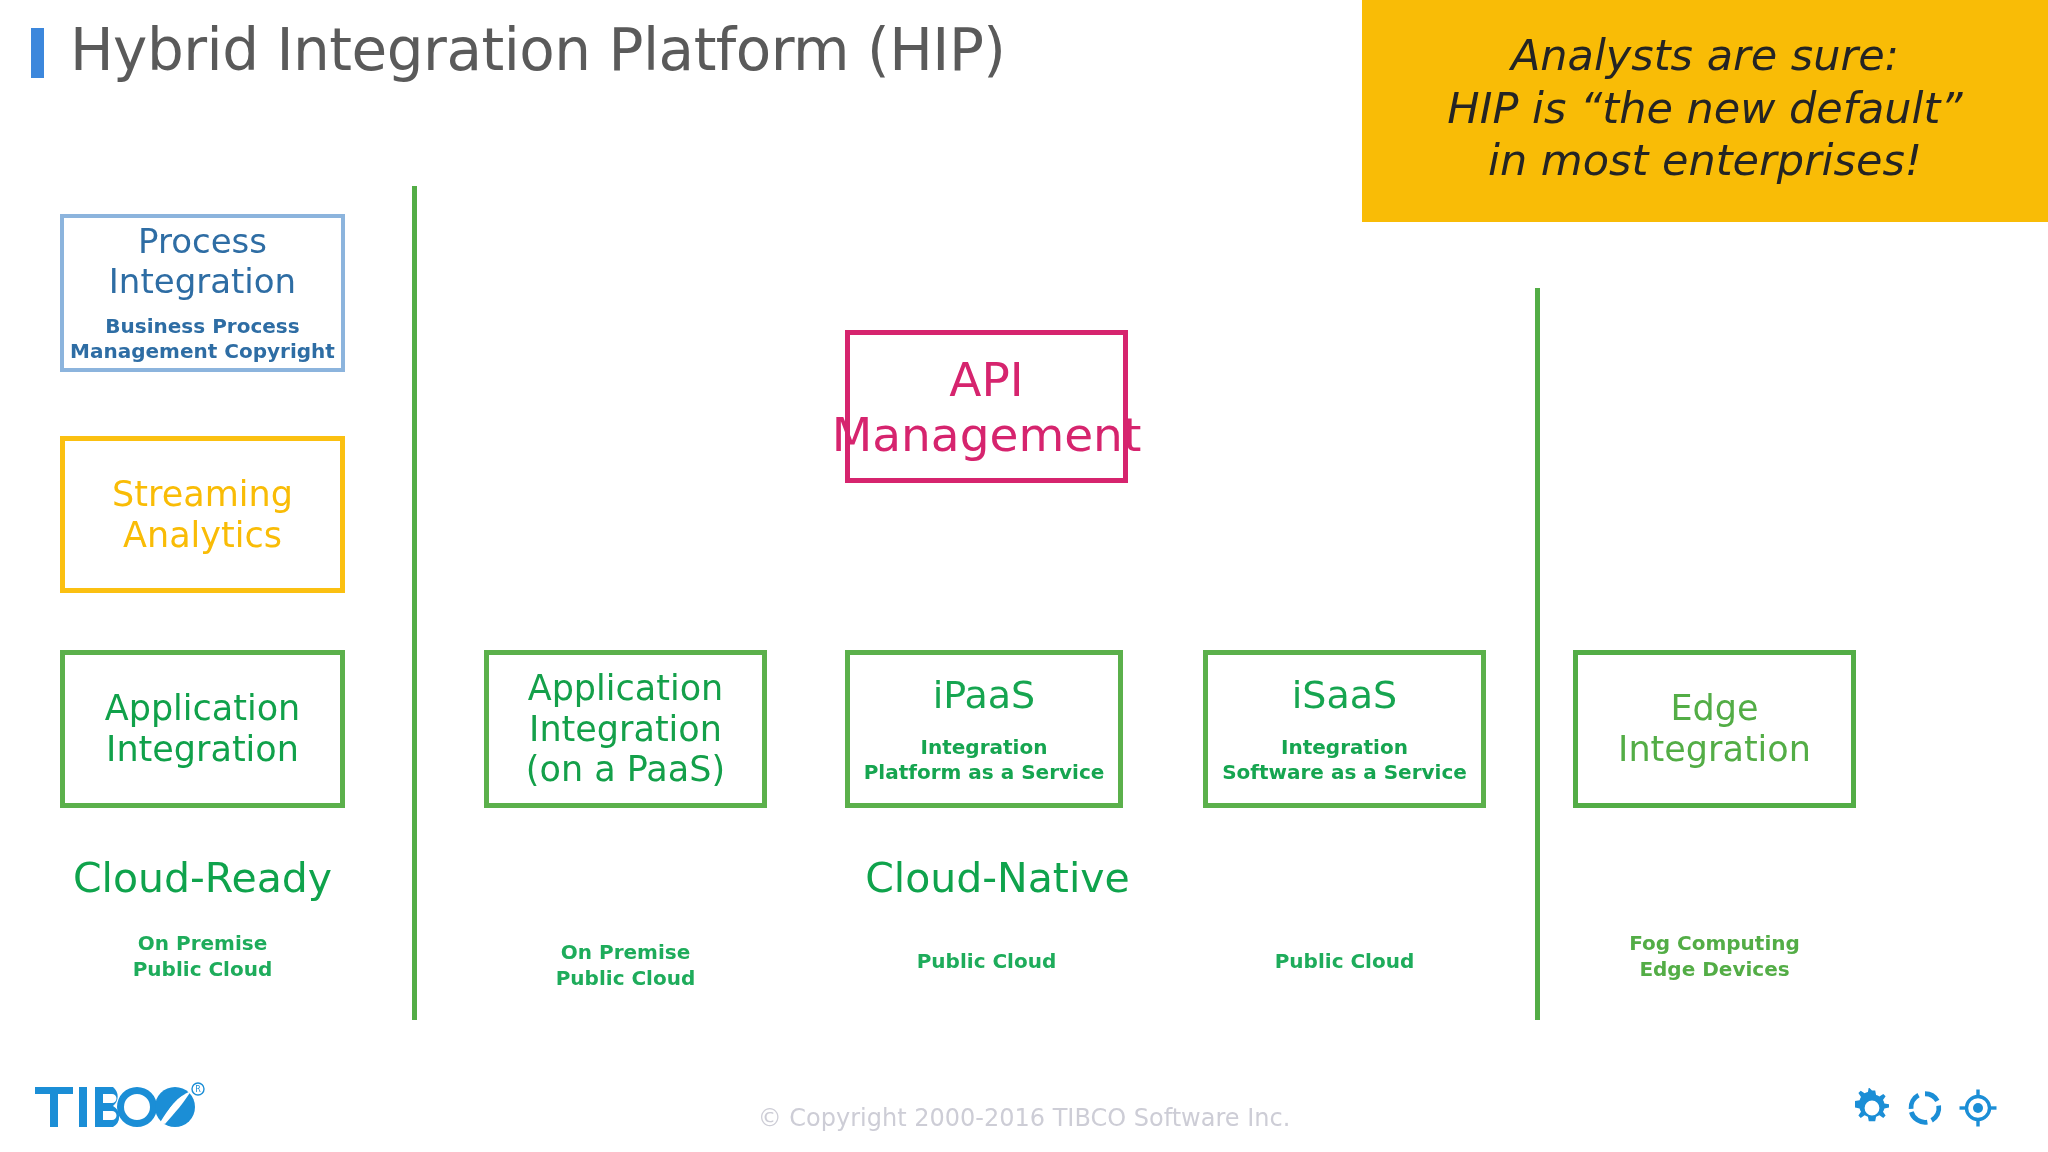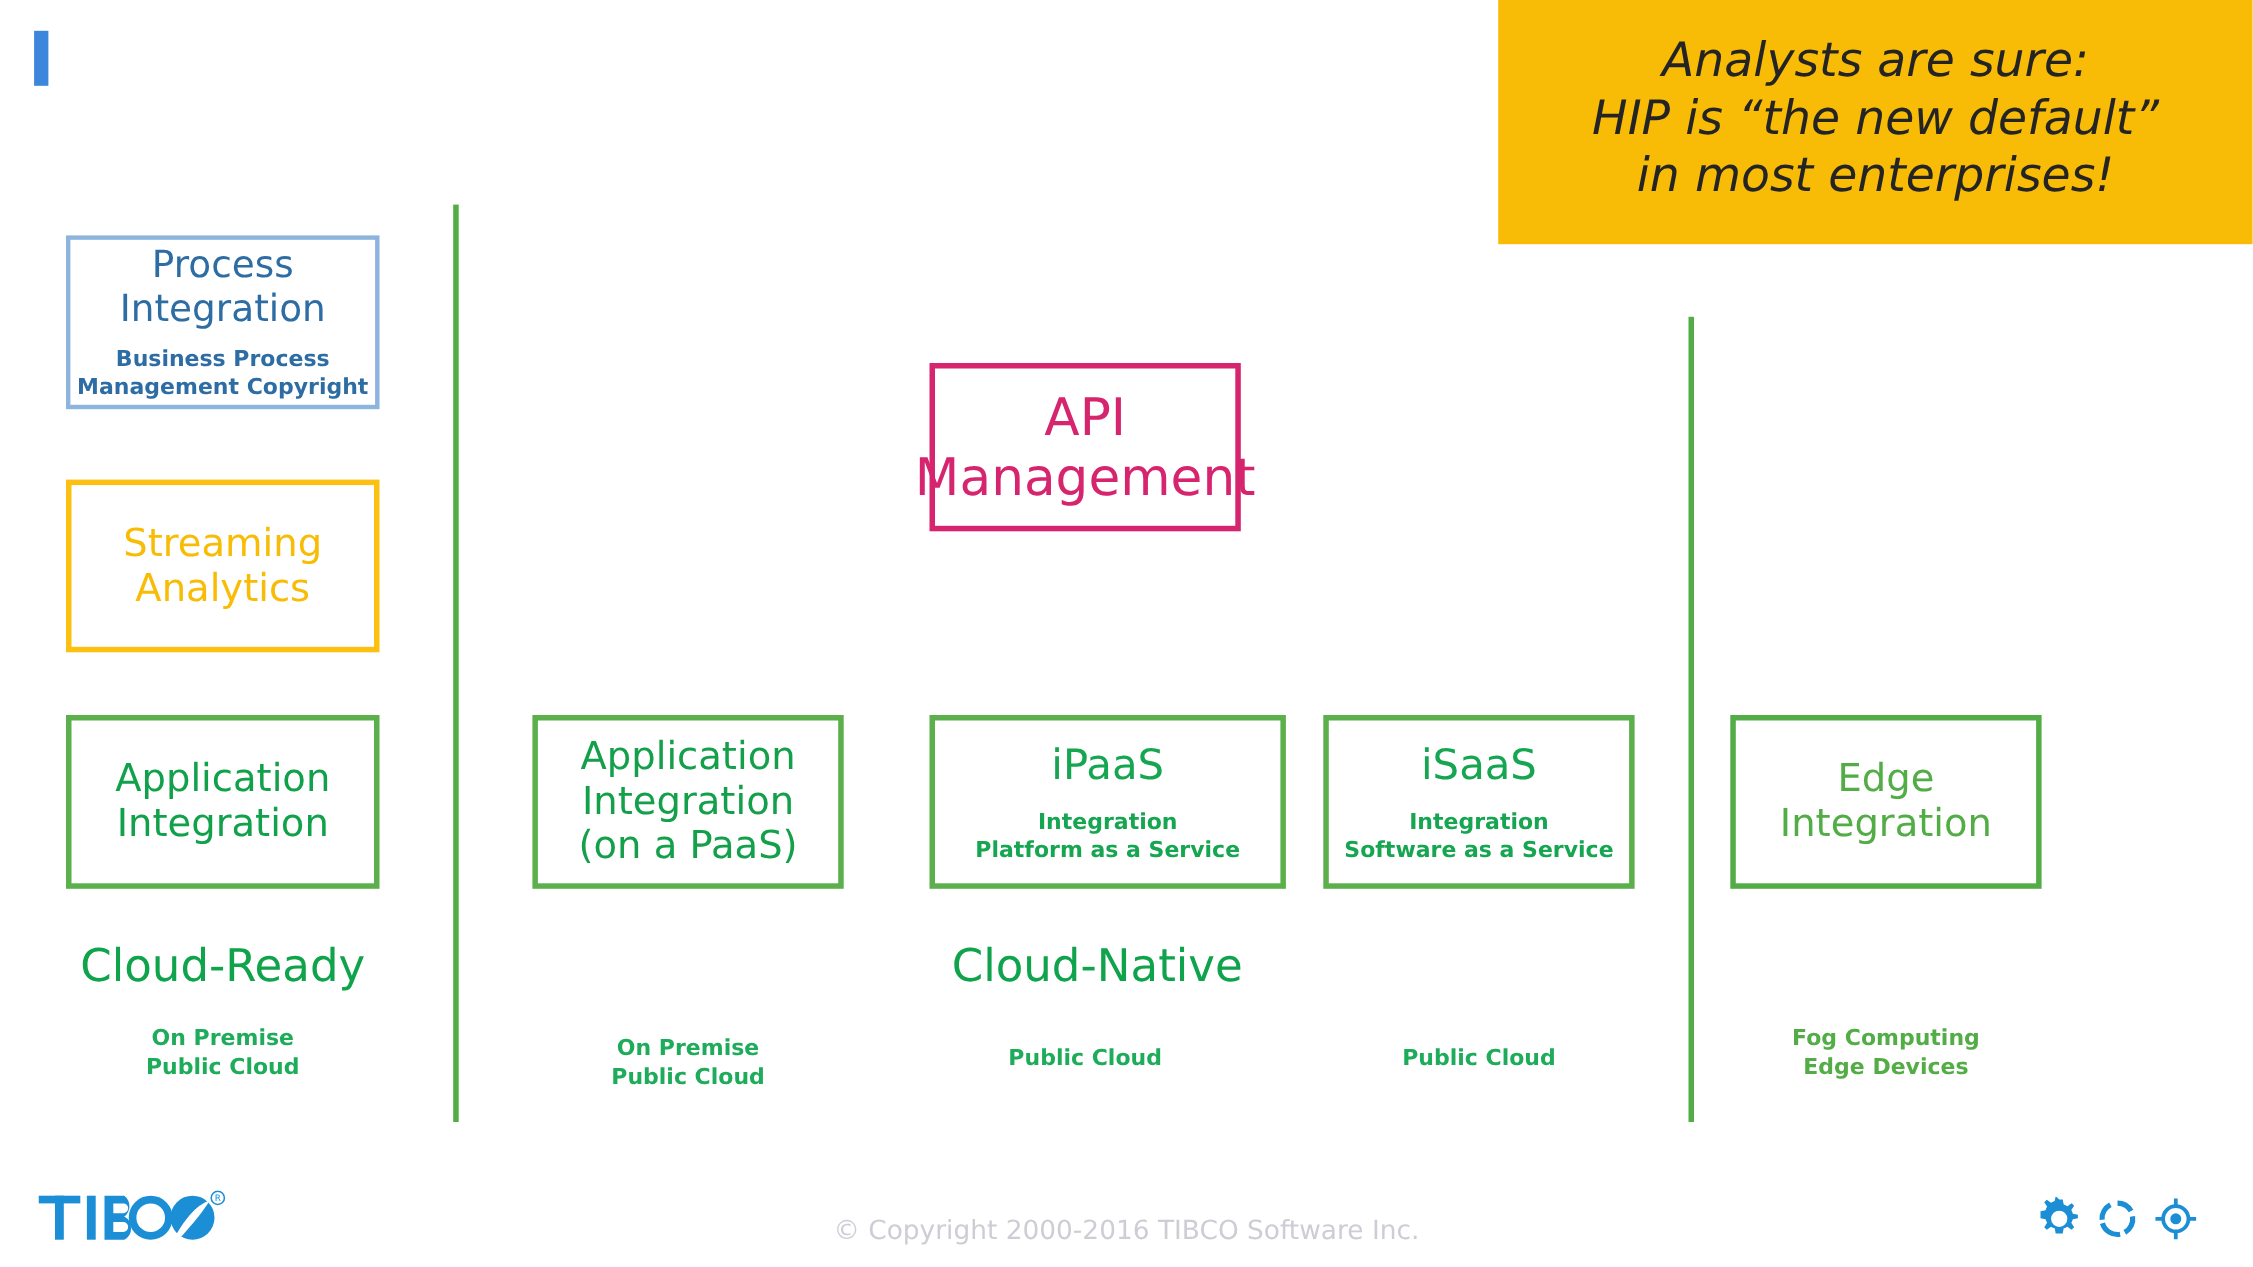--- a/index.html
+++ b/index.html
@@ -130,21 +130,21 @@
 
   
   #box-appint-paas {
     left: 484px; top: 626px; width: 283px; height: 158px;
     border-width: 5px; border-color: #5bb04b;
   }
   #box-appint-paas .box-title { color: #14a04a; font-size: 35px; }
 
   
   #box-ipaas {
-    left: 845px; top: 626px; width: 324px; height: 158px;
+    left: 845px; top: 626px; width: 278px; height: 158px;
     border-width: 5px; border-color: #5bb04b;
   }
   #box-ipaas .box-title { color: #16a550; font-size: 38px; }
   #box-ipaas .box-sub   { color: #16a550; margin-top: 18px; }
 
   
   #box-isaas {
     left: 1203px; top: 626px; width: 283px; height: 158px;
     border-width: 5px; border-color: #5bb04b;
   }
@@ -214,20 +214,21 @@
     gap: 14px;
   }
   .footer-icons svg { display: block; }
 </style>
 </head>
 <body>
 
 <div id="slide">
 
   <div class="title-bar"></div>
+  <div class="slide-title">Hybrid Integration Platform (HIP)</div>
 
   <div class="callout">
     <div class="callout-line">Analysts are sure:</div>
     <div class="callout-line">HIP is “the new default”</div>
     <div class="callout-line">in most enterprises!</div>
   </div>
 
   <div class="divider" id="divider-left"></div>
   <div class="divider" id="divider-right"></div>
 

